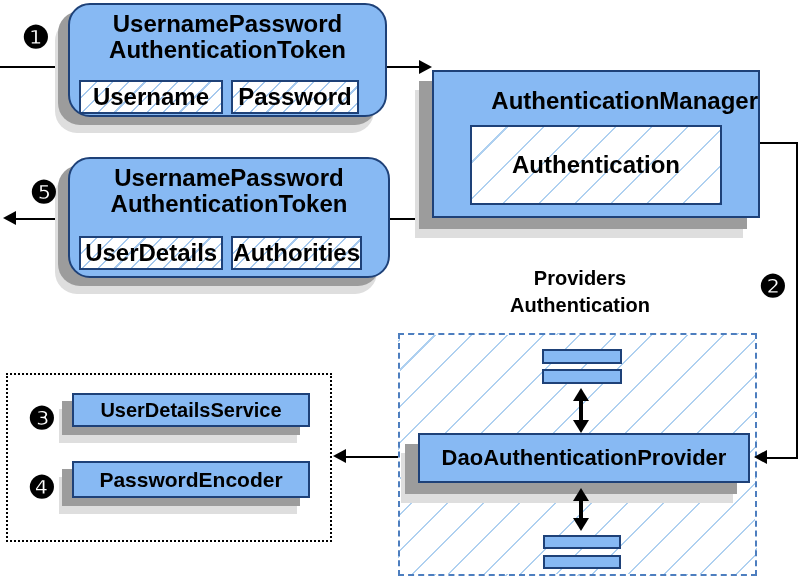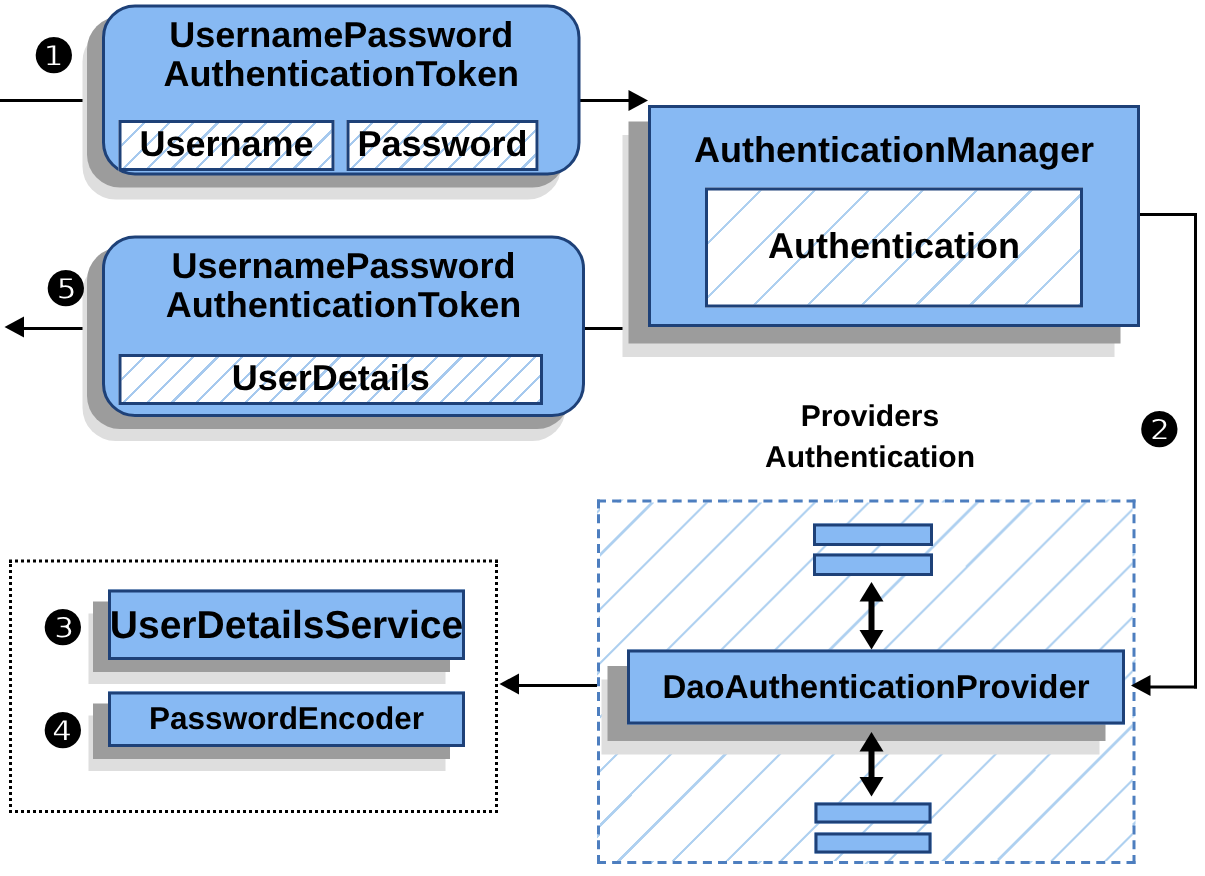--- a/index.html
+++ b/index.html
@@ -66,31 +66,32 @@
       <div>UsernamePassword</div>
       <div>AuthenticationToken</div>
     </div>
     <div class="fields">
       <div class="field hatch-s ctr" style="flex:53;">Username</div>
       <div class="field hatch-s ctr" style="flex:47;">Password</div>
     </div>
   </div>
 
   <div class="abs bluebox shadow-lg" style="left:432px;top:70px;width:328px;height:148px;">
-    <div style="margin-top:15px;text-align:center;font-size:24px;">AuthenticationManager</div>
+    <div style="margin-top:15px;text-align:right;font-size:24px;">AuthenticationManager</div>
     <div class="abs hatch-b ctr" style="left:36px;top:53px;width:252px;height:80px;border:2px solid #1e4178;font-size:24px;">Authentication</div>
   </div>
 
   <div class="abs bluebox rounded shadow-sm" style="left:68px;top:157px;width:322px;height:121px;">
     <div class="token-title">
       <div>UsernamePassword</div>
       <div>AuthenticationToken</div>
     </div>
     <div class="fields" style="top:77px;border-radius:15px;">
       <div class="field hatch-s ctr" style="flex:53;">UserDetails</div>
+      <div class="field hatch-s ctr" style="flex:47;">Authorities</div>
     </div>
   </div>
 
   <div class="plabel">
     <div>Providers</div>
     <div>Authentication</div>
   </div>
 
   <div class="abs hatch-b" style="left:398px;top:333px;width:359px;height:243px;border:2px dashed #4d7ebf;z-index:1;"></div>
 
@@ -108,16 +109,16 @@
   <div class="dbl" style="left:573px;top:488px;height:43px;">
     <div class="tri-up tu"></div>
     <div class="stem"></div>
     <div class="tri-down td"></div>
   </div>
 
   <div class="bar" style="left:543px;top:535px;width:78px;height:14px;"></div>
   <div class="bar" style="left:543px;top:555px;width:78px;height:14px;"></div>
 
   <div class="abs" style="left:6px;top:373px;width:326px;height:169px;border:2px dotted #000;z-index:1;"></div>
-  <div class="abs bluebox ctr shadow-sm" style="left:72px;top:393px;width:238px;height:47px;font-size:26px;z-index:2;">UserDetailsService</div>
+  <div class="abs bluebox ctr shadow-sm" style="left:72px;top:393px;width:238px;height:34px;font-size:20px;z-index:2;">UserDetailsService</div>
   <div class="abs bluebox ctr shadow-sm" style="left:72px;top:461px;width:238px;height:37px;font-size:21px;z-index:2;">PasswordEncoder</div>
 
 </div>
 
 </body></html>

